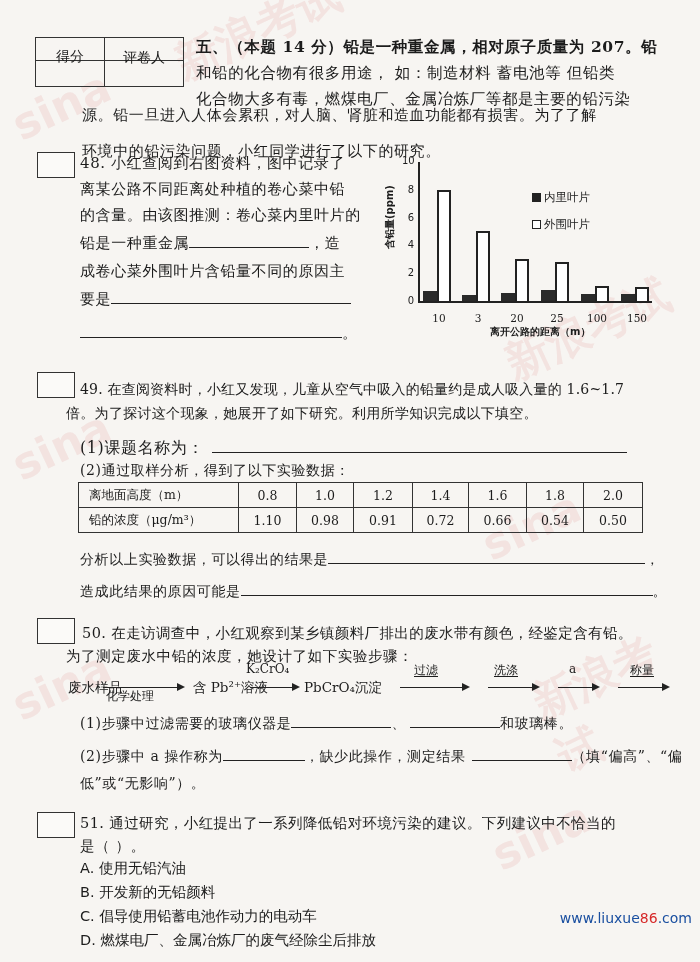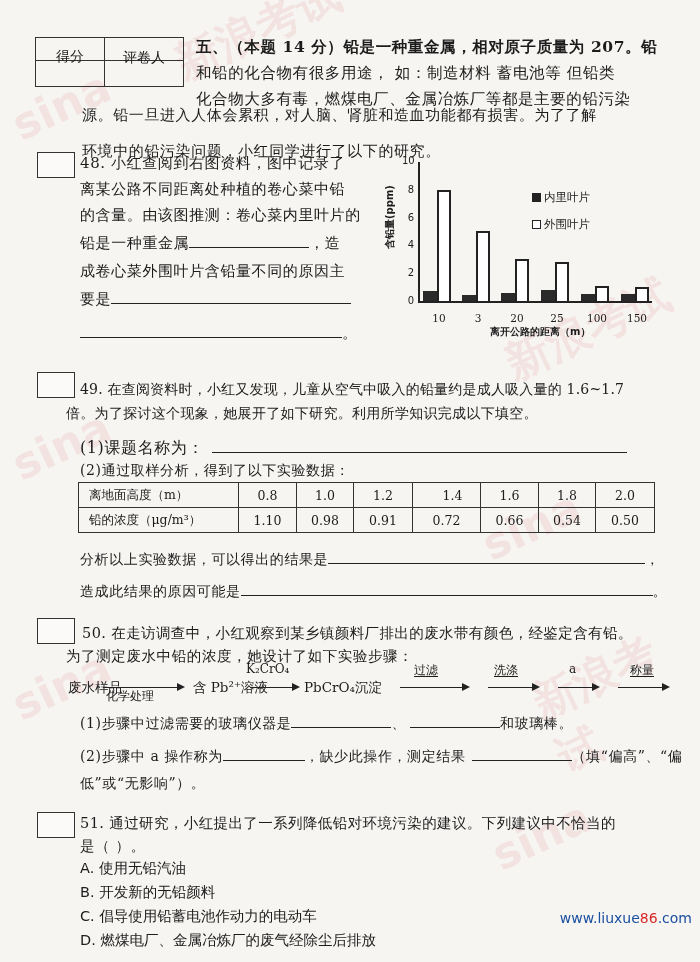--- a/index.html
+++ b/index.html
@@ -147,21 +147,21 @@
 </div>
 <div class="line" style="left:80px;top:459px;font-size:14px;">(2)通过取样分析，得到了以下实验数据：</div>
 
 <table class="data-table">
   <tbody>
       <tr>
     <td class="rowhead">离地面高度（m）</td>
     <td style="width:57px;">0.8</td>
     <td style="width:56px;">1.0</td>
     <td style="width:58px;">1.2</td>
-    <td style="width:55px;padding-left:12px;">1.4</td>
+    <td style="width:55px;">1.4</td>
     <td style="width:57px;">1.6</td>
     <td style="width:56px;">1.8</td>
     <td style="width:58px;">2.0</td>
   </tr>
   <tr>
     <td class="rowhead">铅的浓度（μg/m³）</td>
     <td>1.10</td>
     <td>0.98</td>
     <td>0.91</td>
     <td>0.72</td>

